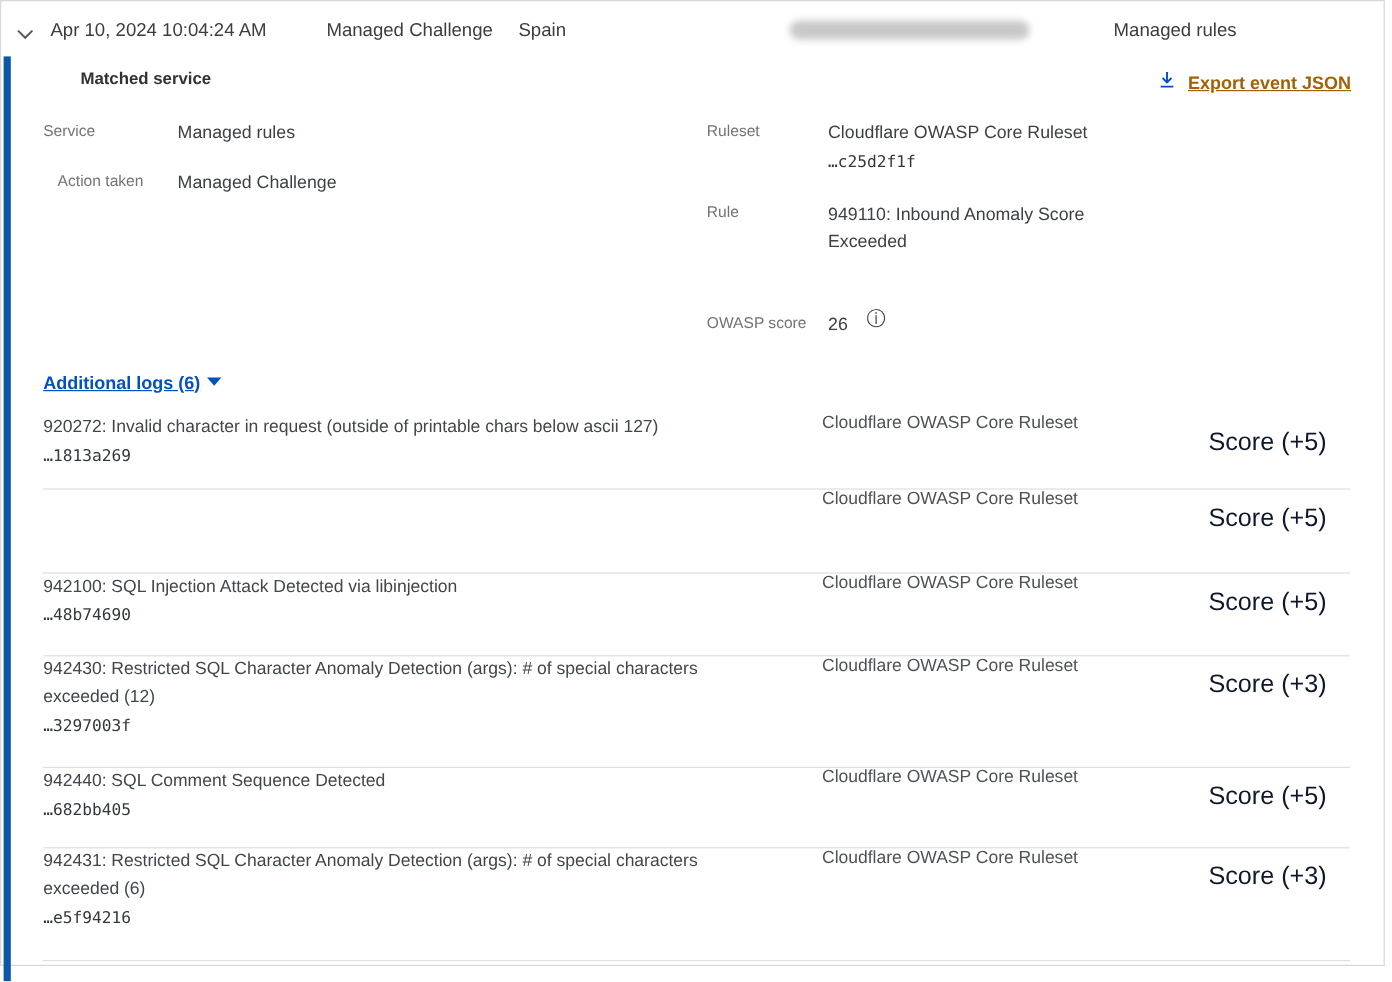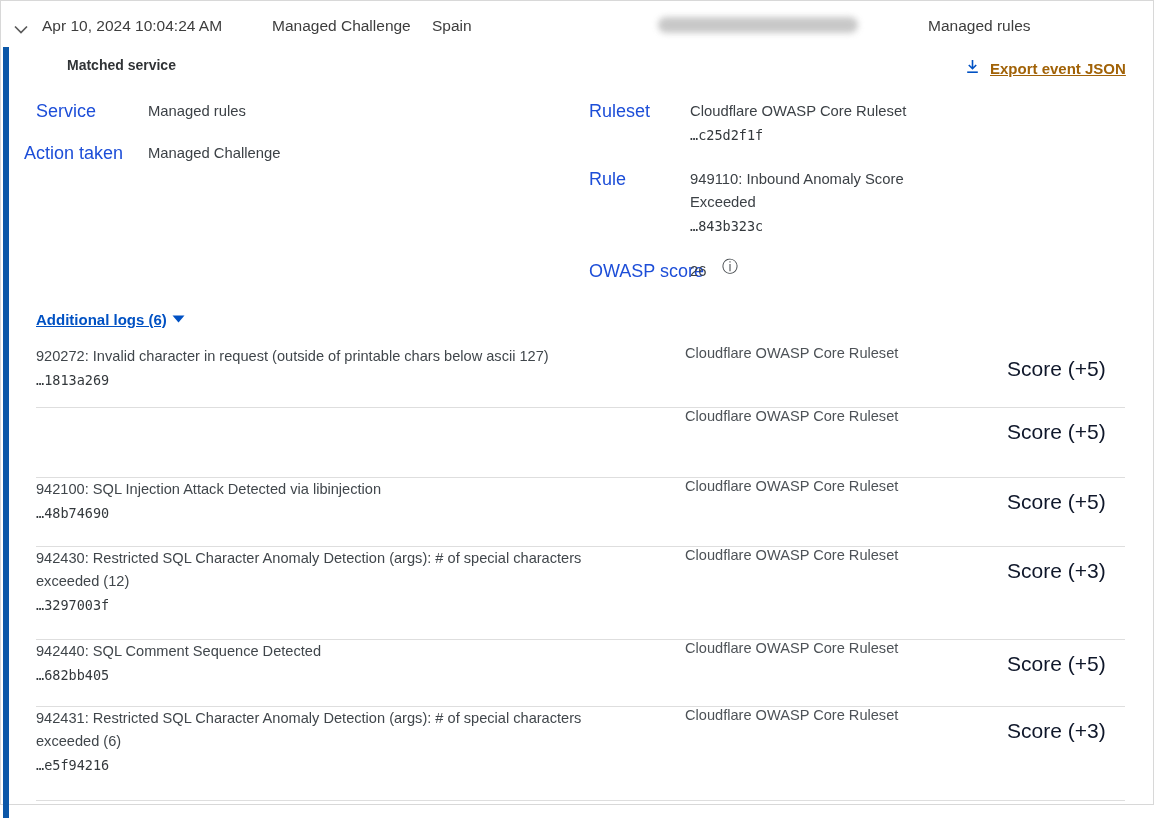--- a/index.html
+++ b/index.html
@@ -19,21 +19,21 @@
   .redacted {
     position:absolute; left:658px; top:17px; width:200px; height:16px;
     background:#bfbfbf; border-radius:8px; filter:blur(3px); opacity:.85;
   }
 
   .title { position:absolute; left:36px; top:57px; font-size:14px; font-weight:700; color:#303336;margin-left:31px; }
 
   .export { position:absolute; left:964px; top:58px; display:flex; align-items:center; gap:9px; cursor:pointer; }
   .export .lbl { font-size:15px; color:#a16207; text-decoration:underline; white-space:nowrap;font-weight:bold; }
 
-  .flabel { position:absolute; font-size:18px; color:#1d4ed8; white-space:nowrap;text-align:right; }
+  .flabel { position:absolute; font-size:13px; color:#737373; white-space:nowrap;text-align:right; }
   .fvalue { position:absolute; font-size:14.8px; color:#3c4146; line-height:23px; }
   .fhash  { font-family:"DejaVu Sans Mono", monospace; font-size:13.5px; color:#33383c; line-height:24px; }
   .wrapcol { width:235px; }
 
   .info { position:absolute; left:722px; top:258px; font-size:16px; color:#44494d; cursor:pointer; line-height:18px; }
 
   .addlogs { position:absolute; left:36px; top:310px; display:flex; align-items:center; gap:5px; cursor:pointer;font-weight:bold; }
   .addlogs .lbl { font-size:15px; color:#0051c3; text-decoration:underline; white-space:nowrap; }
 
   .logs { position:absolute; left:36px; top:345px; width:1089px; }
@@ -72,32 +72,31 @@
       <svg width="17" height="17" viewBox="0 0 17 17">
         <path d="M8.5 2 v8 M4.8 7 L8.5 10.7 L12.2 7" fill="none" stroke="#0051c3" stroke-width="1.6"></path>
         <path d="M3.2 14.2 H13.8" fill="none" stroke="#0051c3" stroke-width="1.6"></path>
       </svg>
     </span>
     <span class="lbl">Export event JSON</span>
   </div>
 
   <span class="flabel" style="left:36px; top:101px">Service</span>
   <span class="fvalue" style="left:148px; top:100px">Managed rules</span>
-  <span class="flabel" style="left:24px; top:143px">Action taken</span>
+  <span class="flabel" style="left:48px; top:143px">Action taken</span>
   <span class="fvalue" style="left:148px; top:142px">Managed Challenge</span>
 
   <span class="flabel" style="left:589px; top:101px">Ruleset</span>
   <div class="fvalue" style="left:690px; top:100px; width:250px">
     <div>Cloudflare OWASP Core Ruleset</div>
     <div class="fhash">…c25d2f1f</div>
   </div>
   <span class="flabel" style="left:589px; top:169px">Rule</span>
   <div class="fvalue wrapcol" style="left:690px; top:168px">
     <div>949110: Inbound Anomaly Score Exceeded</div>
-    <div class="fhash">…843b323c</div>
   </div>
   <span class="flabel" style="left:589px; top:261px">OWASP score</span>
   <span class="fvalue" style="left:690px; top:260px">26</span>
   <span class="info">ⓘ</span>
 
   <div class="addlogs">
     <span class="lbl">Additional logs (6)</span>
     <span>
       <svg width="13" height="10" viewBox="0 0 13 10">
           <path d="M0.5 1.5 H12.5 L6.5 8.5 Z" fill="#0051c3"></path>

